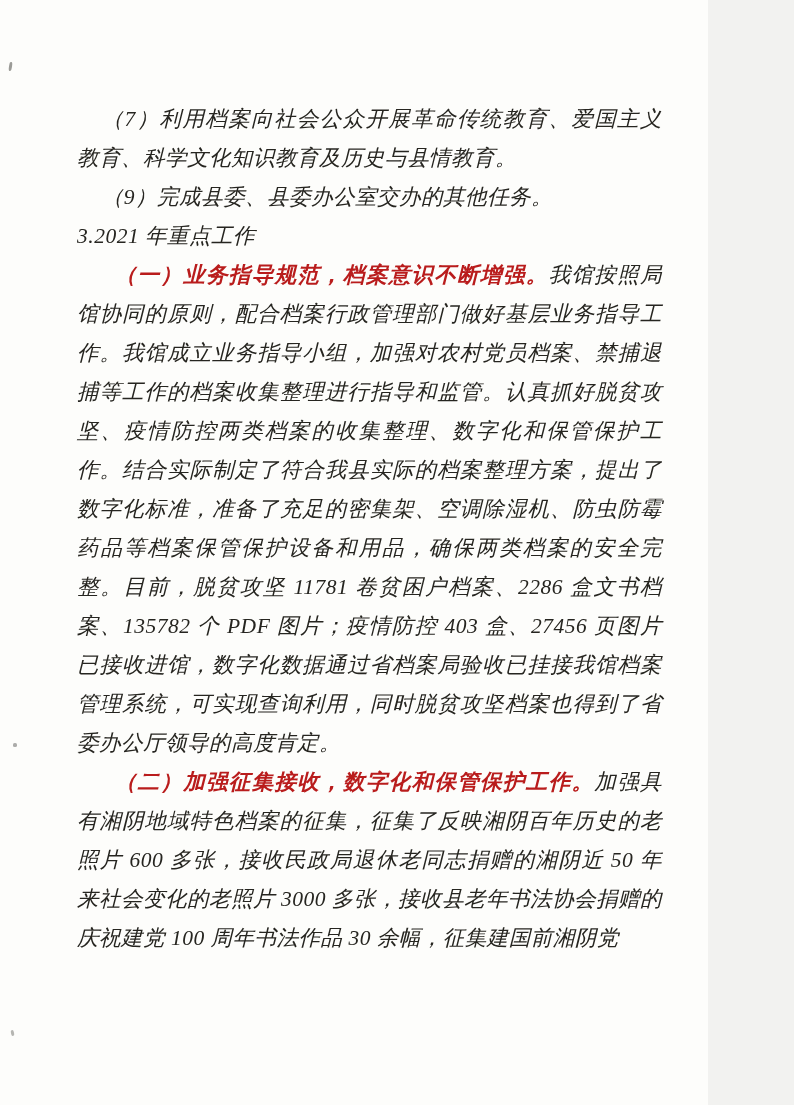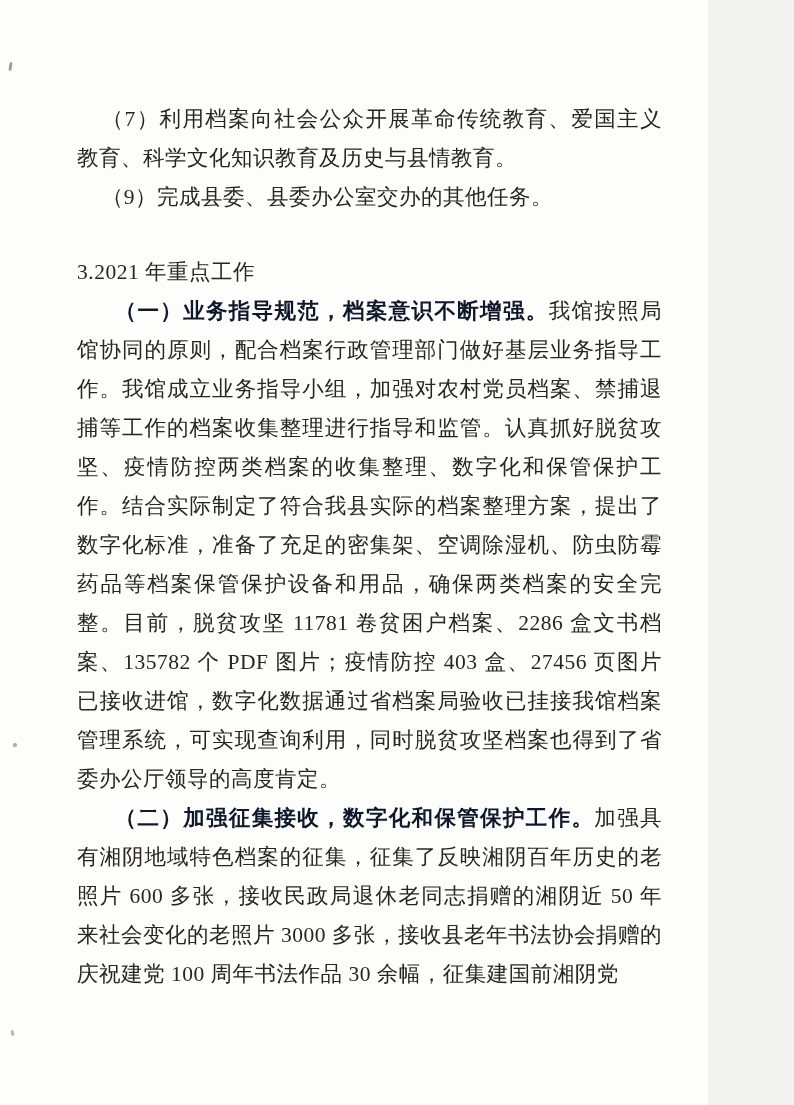--- a/index.html
+++ b/index.html
@@ -13,26 +13,27 @@
     width: 708px;
     height: 1105px;
     background: #fdfdfb;
     color: #262520;
     padding: 100px 46px 0 77px;
     font-size: 21.5px;
     line-height: 39px;
     text-align: justify;
     letter-spacing: 0.5px;
     overflow: hidden;
+    font-style: italic;
   }
   .para { text-indent: 1.15em; }
   .para.indent-md { text-indent: 1.45em; }
   .para.indent-lg { text-indent: 1.75em; }
-  .heading { text-indent: 0; font-weight: normal; margin-top: 36px; }
-  .lead { font-weight: bold; color: #0f172a; }
+  .heading { text-indent: 0; font-weight: normal; }
+  .lead { font-weight: bold; color: #b91c1c; }
   
   .artifact {
     position: absolute;
     background: #4a4a46;
     border-radius: 40%;
   }
   .a1 { left: 9px;  top: 62px;   width: 3px; height: 9px;  opacity: .55; transform: rotate(8deg); }
   .a2 { left: 13px; top: 743px;  width: 4px; height: 4px;  opacity: .45; }
   .a3 { left: 11px; top: 1030px; width: 3px; height: 6px;  opacity: .4;  transform: rotate(-12deg); }
   .a4 { left: 712px; top: 12px;  width: 14px; height: 2px; opacity: .18; transform: rotate(-35deg); }

